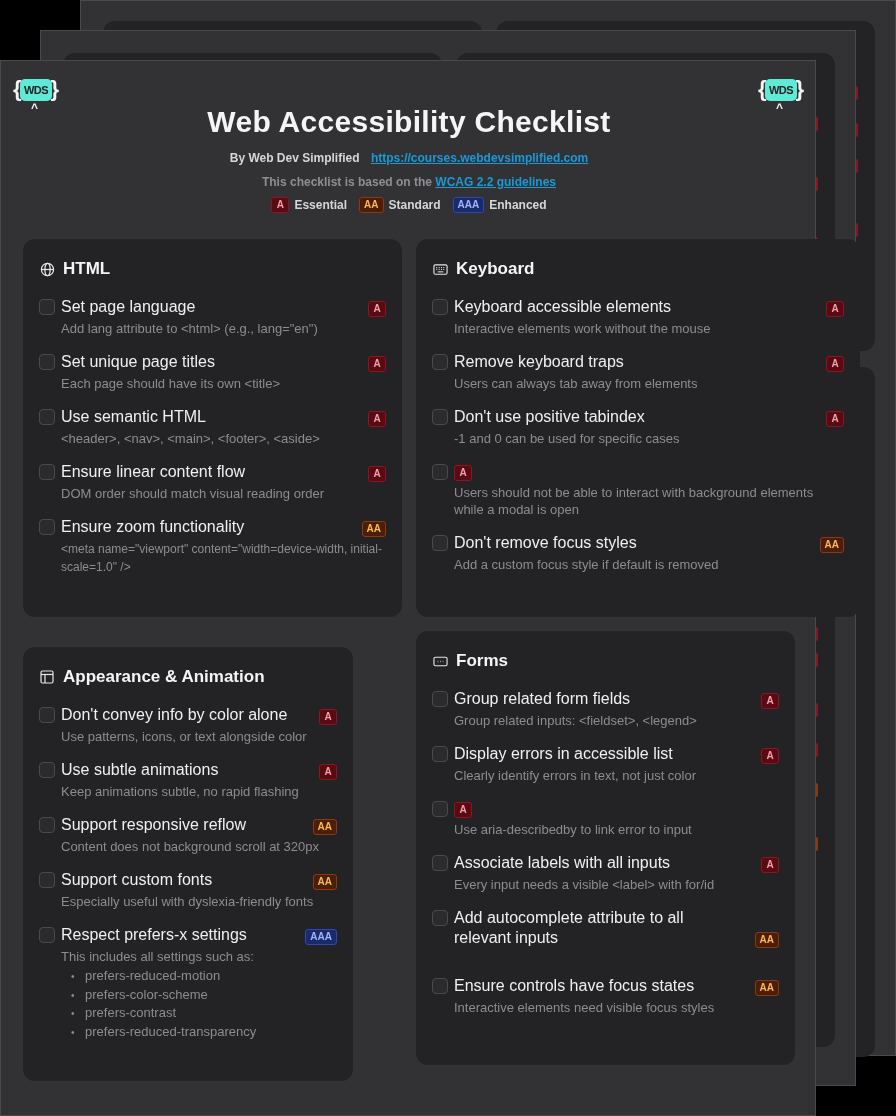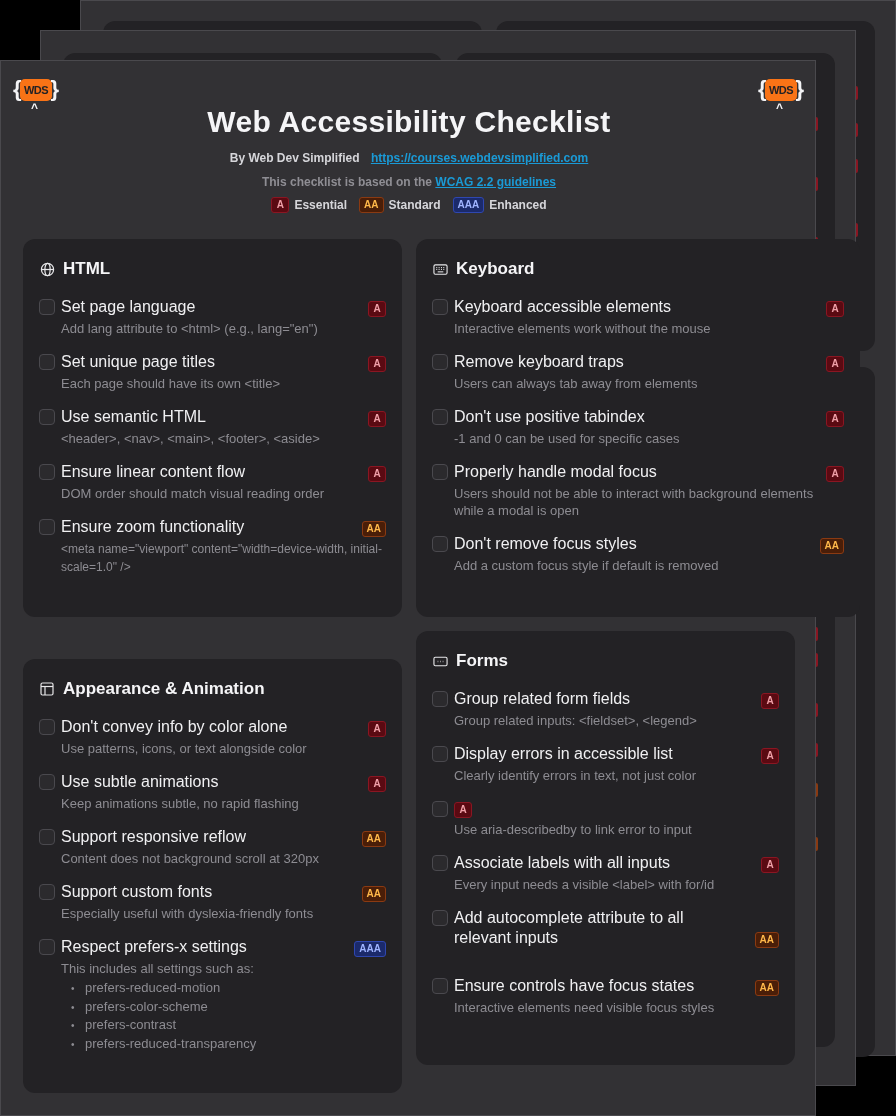--- a/index.html
+++ b/index.html
@@ -10,21 +10,21 @@
   .sheet-back2 { left: 80px; top: 0; width: 816px; height: 1056px; }
   .sheet-back1 { left: 40px; top: 30px; width: 816px; height: 1056px; }
   .sheet-front { left: 0; top: 60px; width: 816px; height: 1056px; }
 
   .ghost-card { position: absolute; background: #232225; border-radius: 12px; }
   .ghost-mark { position: absolute; width: 4px; height: 14px; border-radius: 2px; }
 
   .logo { position: absolute; top: 16px; width: 46px; height: 36px; }
   .logo-left { left: 12px; }
   .logo-right { left: 757px; }
-  .logo .box { position: absolute; left: 7px; top: 2px; width: 32px; height: 22px; background: #f97316; border-radius: 5px;
+  .logo .box { position: absolute; left: 7px; top: 2px; width: 32px; height: 22px; background: #5eead4; border-radius: 5px;
     color: #232225; font-weight: 700; font-size: 11px; line-height: 22px; text-align: center; letter-spacing: -0.5px; }
   .logo .br { position: absolute; top: -1px; font-size: 22px; color: #f4f4f6; font-weight: 700; line-height: 26px; }
   .logo .br.l { left: 0; }
   .logo .br.r { right: 0; }
   .logo .caret { position: absolute; left: 18px; top: 24px; font-size: 12px; color: #f4f4f6; font-weight: 700; }
 
   .header { position: absolute; left: 0; top: 0; width: 816px; text-align: center; }
   .title { position: absolute; top: 44px; left: 0; width: 816px; font-size: 30px; font-weight: 700; color: #f5f5f7; letter-spacing: 0.3px; }
   .byline { position: absolute; top: 90px; left: 0; width: 816px; font-size: 12px; font-weight: 700; color: #d6d6da; }
   .byline a, .basis a { color: #1a9ad6; text-decoration: underline; }
@@ -34,21 +34,21 @@
   .legend .lg { display: flex; align-items: center; gap: 5px; }
 
   .badge { display: inline-block; font-size: 10px; font-weight: 700; line-height: 14px; padding: 0 4px; border-radius: 3px; border: 1px solid; text-align: center; min-width: 18px; }
   .badge.A { background: #5a0a12; border-color: #8a1622; color: #f0a0a8; }
   .badge.AA { background: #4a1e08; border-color: #8a3a12; color: #ffb84a; }
   .badge.AAA { background: #1b2a6b; border-color: #2f47b0; color: #9fb4ff; }
 
   .card { position: absolute; background: #232225; border-radius: 12px; padding: 20px 16px 14px 16px; }
   .card-html { left: 22px; top: 178px; width: 379px; height: 378px; }
   .card-keyboard { left: 415px; top: 178px; width: 444px; height: 378px; }
-  .card-appearance { left: 22px; top: 598px; width: 379px; height: 434px; }
+  .card-appearance { left: 22px; top: 586px; width: 330px; height: 434px; }
   .card-forms { left: 415px; top: 570px; width: 379px; height: 434px; }
 
   .card-head { display: flex; align-items: center; gap: 8px; margin-bottom: 18px; }
   .card-head .ic { width: 16px; height: 16px; display: inline-flex; align-items: center; justify-content: center; }
   .card-title { font-size: 17px; font-weight: 700; color: #f5f5f7; }
 
   .item { display: flex; align-items: flex-start; margin-bottom: 15px; }
   .cb { width: 16px; height: 16px; border: 1.5px solid #4a494e; border-radius: 4px; background: #2b2a2d; margin-top: 2px; flex: none; }
   .item-body { flex: 1; margin-left: 6px; }
   .item-title-row { display: flex; justify-content: space-between; align-items: flex-end; }
@@ -245,21 +245,20 @@
             <span class="item-title">Don't use positive tabindex</span>
             <span class="badge A">A</span>
           </div>
         <div class="item-desc">-1 and 0 can be used for specific cases</div>
       </div>
     </div>
     <div class="item">
       <span class="cb"></span>
       <div class="item-body">
         <div class="item-title-row">
-            <span class="item-title">Properly handle modal focus</span>
             <span class="badge A">A</span>
           </div>
         <div class="item-desc">Users should not be able to interact with background elements while a modal is open</div>
       </div>
     </div>
     <div class="item">
       <span class="cb"></span>
       <div class="item-body">
         <div class="item-title-row">
             <span class="item-title">Don't remove focus styles</span>

